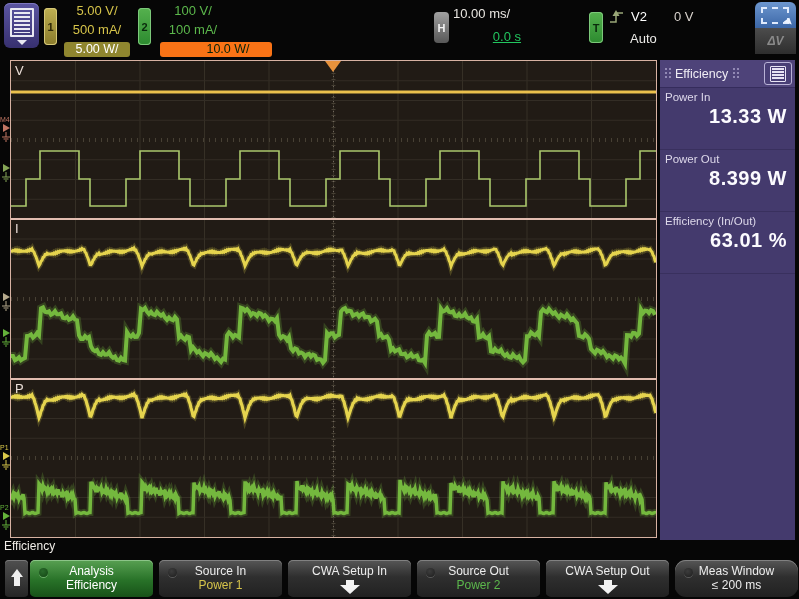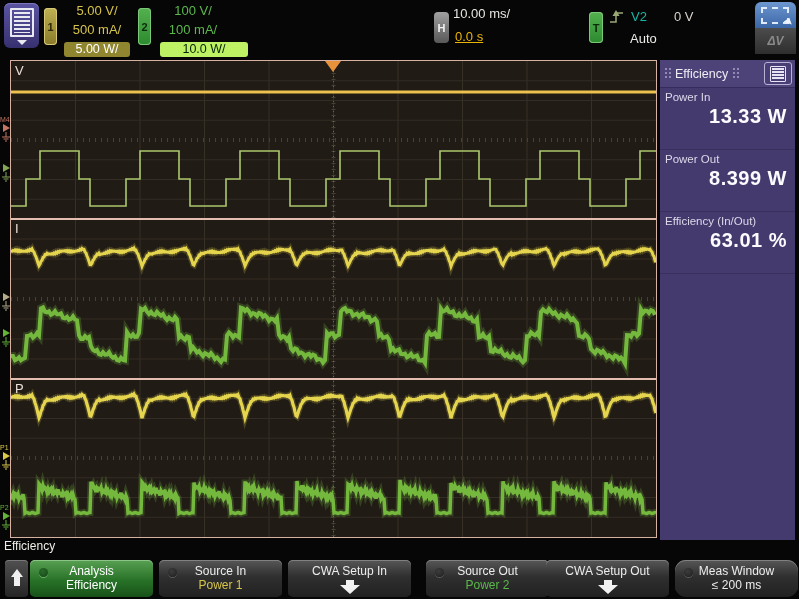--- a/index.html
+++ b/index.html
@@ -21,21 +21,21 @@
     border-top:5px solid #e9e9f2;margin:3px auto 0;}
   .ch-badge{width:13px;height:37px;top:8px;border-radius:4px;display:flex;align-items:center;justify-content:center;
     font-size:11px;font-weight:bold;}
   #ch1-badge{left:44px;background:linear-gradient(#bfb052,#8a7b2c);color:#2e2808;box-shadow:inset 0 0 0 1px #d6c878;}
   #ch2-badge{left:138px;background:linear-gradient(#55b14e,#2c8a2f);color:#0a2a0c;box-shadow:inset 0 0 0 1px #7cc87a;}
   .hdr-txt{font-size:13px;}
   .ch1-col{color:#d6c44a;}
   .ch2-col{color:#5cb84c;}
   .w-pill{height:15px;line-height:15px;text-align:center;border-radius:3px;font-size:12.5px;}
   #ch1-w{left:64px;top:42px;width:66px;background:#8f862f;color:#ffffff;}
-  #ch2-w{left:160px;top:42px;width:88px;background:#bef264;color:#04230a;}
+  #ch2-w{left:160px;top:42px;width:88px;background:#f97316;color:#04230a;padding-left:24px;}
   #h-badge{left:434px;top:12px;width:15px;height:31px;border-radius:4px;
     background:linear-gradient(#a0a0a0,#585858);color:#f2f2f2;display:flex;align-items:center;justify-content:center;
     font-size:11px;font-weight:bold;}
   #t-badge{left:589px;top:12px;width:14px;height:31px;border-radius:4px;
     background:linear-gradient(#55b14e,#2c8a2f);color:#0a2a0c;display:flex;align-items:center;justify-content:center;
     font-size:11px;font-weight:bold;box-shadow:inset 0 0 0 1px #7cc87a;}
   #tr-widget{left:755px;top:2px;width:41px;height:67px;border-radius:6px;overflow:hidden;}
   #tr-widget .tr-top{height:26px;background:linear-gradient(#6d97cf,#3b66a6);position:relative;}
   #tr-widget .dash-rect{position:absolute;left:6px;top:5px;width:24px;height:13px;border:2px dashed #dfeafd;}
   #tr-widget .cursor-arrow{position:absolute;right:4px;bottom:2px;width:0;height:0;
@@ -98,28 +98,28 @@
 <div class="abs hdr-txt ch1-col nowrap" style="left:62px;top:22px;width:70px;text-align:center;">500 mA/</div>
 <div class="abs w-pill" id="ch1-w">5.00 W/</div>
 
 <div class="abs ch-badge" id="ch2-badge">2</div>
 <div class="abs hdr-txt ch2-col nowrap" style="left:158px;top:3px;width:70px;text-align:center;">100 V/</div>
 <div class="abs hdr-txt ch2-col nowrap" style="left:158px;top:22px;width:70px;text-align:center;">100 mA/</div>
 <div class="abs w-pill" id="ch2-w">10.0 W/</div>
 
 <div class="abs" id="h-badge">H</div>
 <div class="abs hdr-txt nowrap" style="left:453px;top:6px;color:#e8e5e0;">10.00 ms/</div>
-<div class="abs hdr-txt nowrap" style="left:455px;top:29px;width:66px;text-align:left;color:#eab308;text-decoration:underline;">0.0 s</div>
+<div class="abs hdr-txt nowrap" style="left:455px;top:29px;width:66px;text-align:right;color:#22c55e;text-decoration:underline;">0.0 s</div>
 
 <div class="abs" id="t-badge">T</div>
 <svg class="abs" style="left:609px;top:8px;" width="15" height="17">
   <polyline points="1,14 7,14 7,5 14,5" fill="none" stroke="#9aa878" stroke-width="1.5"></polyline>
   <polygon points="3.5,8 10.5,8 7,2" fill="#9aa878"></polygon>
 </svg>
-<div class="abs hdr-txt nowrap" style="left:631px;top:9px;color:#14b8a6;">V2</div>
+<div class="abs hdr-txt nowrap" style="left:631px;top:9px;color:#ffffff;">V2</div>
 <div class="abs hdr-txt nowrap" style="left:674px;top:9px;color:#d8d2cc;">0 V</div>
 <div class="abs hdr-txt nowrap" style="left:630px;top:31px;color:#ecebe8;">Auto</div>
 
 <div class="abs" id="tr-widget">
   <div class="tr-top">
     <div class="dash-rect"></div>
     <div class="cursor-arrow"></div>
   </div>
   <div class="tr-bot">
     <span>ΔV</span>
@@ -268,21 +268,21 @@
 <div class="sk" style="left:159px;">
   <span class="ind"></span>
   <div class="l1">Source In</div>
   <div class="l2 yellow">Power 1</div>
 </div>
 <div class="sk" style="left:288px;">
   <div class="l1">CWA Setup In</div>
   <div class="dn-stem"></div>
   <div class="dn-tri"></div>
 </div>
-<div class="sk" style="left:426px;">
+<div class="sk" style="left:417px;">
   <span class="ind"></span>
   <div class="l1">Source Out</div>
   <div class="l2 green">Power 2</div>
 </div>
 <div class="sk" style="left:546px;">
   <div class="l1">CWA Setup Out</div>
   <div class="dn-stem"></div>
   <div class="dn-tri"></div>
 </div>
 <div class="sk" style="left:675px;border-radius:11px;">

